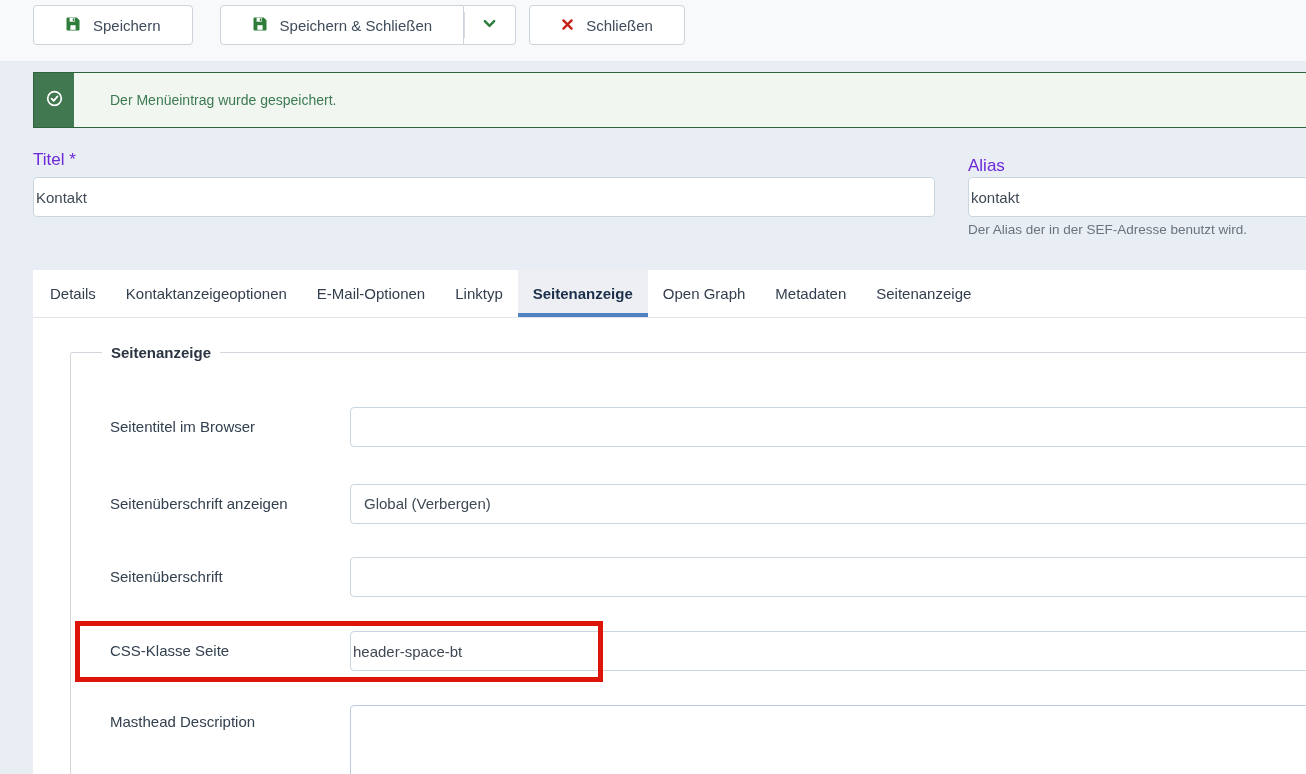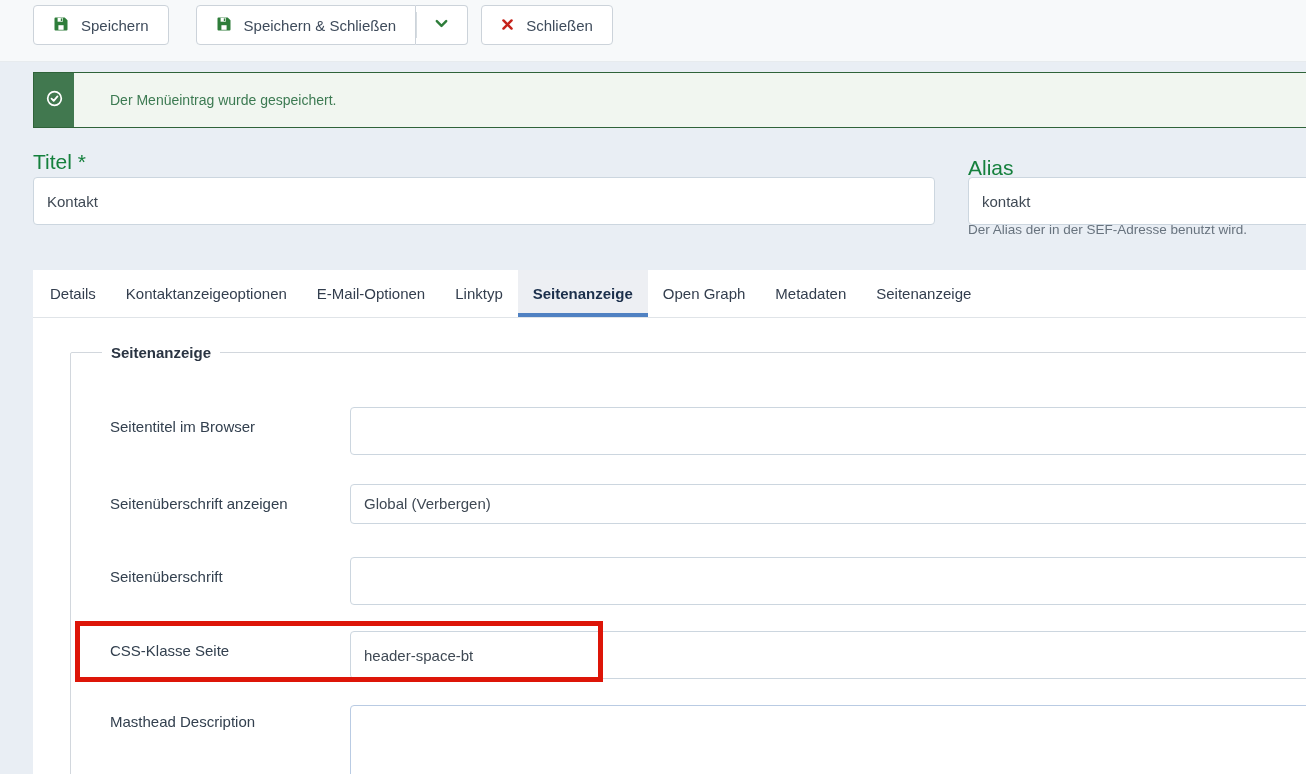--- a/index.html
+++ b/index.html
@@ -13,21 +13,21 @@
   .screen { position: absolute; inset: 0; width: 1306px; height: 774px; overflow: hidden; }
 
   
   .toolbar {
     position: absolute; left: 0; top: 0; width: 1306px; height: 62px;
     background: #f7f9fa; border-bottom: 1px solid #e7ebee;
   }
   .toolbar-inner { position: absolute; left: 33px; top: 5px; display: flex; align-items: flex-start; }
   .btn {
     display: inline-flex; align-items: center; gap: 12px;
-    height: 40px; padding: 0 19px;
+    height: 40px; padding: 0 31px;
     background: #ffffff; border: 1px solid #ccd3da; border-radius: 4px;
     font-size: 15px; color: #3e4b5b; cursor: pointer; white-space: nowrap;
   }
   .btn-group { display: inline-flex; margin-left: 27px; }
   .btn-group .btn.main-seg { border-radius: 4px 0 0 4px; }
   .btn-group .btn.caret-seg {
     border-radius: 0 4px 4px 0; border-left: none; padding: 0 18px;
     position: relative;
   }
   .btn-group .btn.caret-seg::before {
@@ -45,26 +45,26 @@
   .alert-iconblock {
     width: 40px; background: #41784f; flex: 0 0 40px;
     display: flex; align-items: center; justify-content: center;
   }
   .alert-text {
     display: flex; align-items: center; padding-left: 36px;
     color: #3c7a52; font-size: 14px;
   }
 
   
-  .field-label { position: absolute; font-size: 21px; color: #15803d; }
+  .field-label { position: absolute; font-size: 17px; color: #6d28d9; }
   .text-input {
-    position: absolute; height: 48px;
+    position: absolute; height: 40px;
     background: #ffffff; border: 1px solid #ccd6df; border-radius: 4px;
     font-family: "Liberation Sans", "DejaVu Sans", sans-serif;
-    font-size: 15px; color: #3f4954; padding: 0 13px; outline: none;
+    font-size: 15px; color: #3f4954; padding: 0 2px; outline: none;
   }
   .hint { position: absolute; font-size: 13.5px; color: #68737e; }
 
   
   .card {
     position: absolute; left: 33px; top: 270px; width: 1280px; height: 504px;
     background: #ffffff;
   }
   .tabbar {
     position: absolute; left: 0; top: 0; right: 0; height: 48px;

